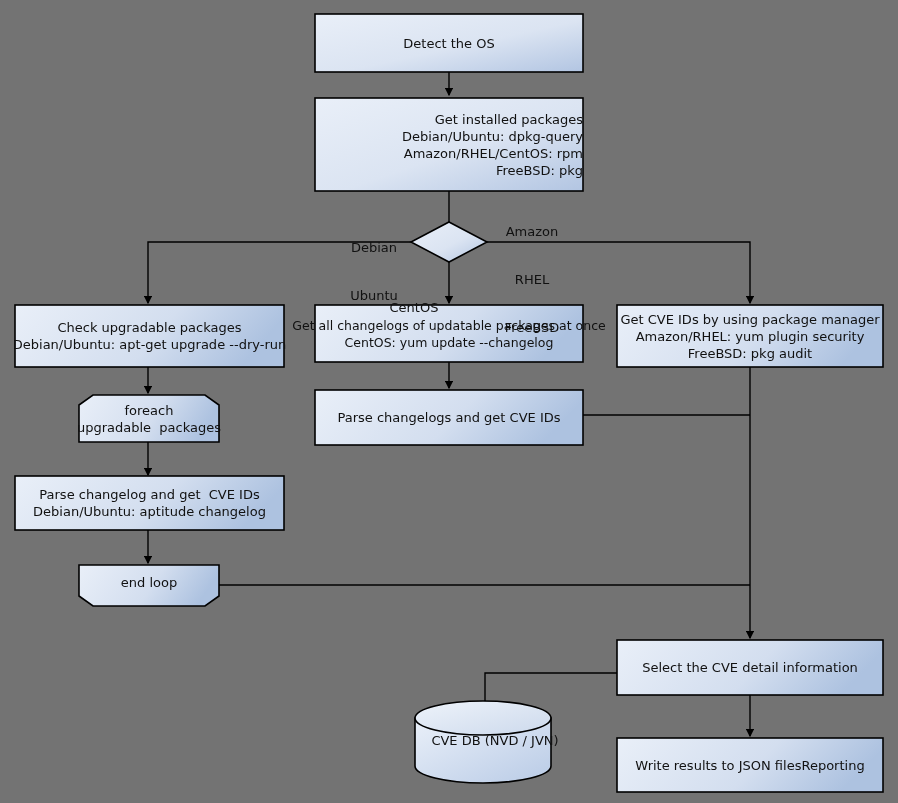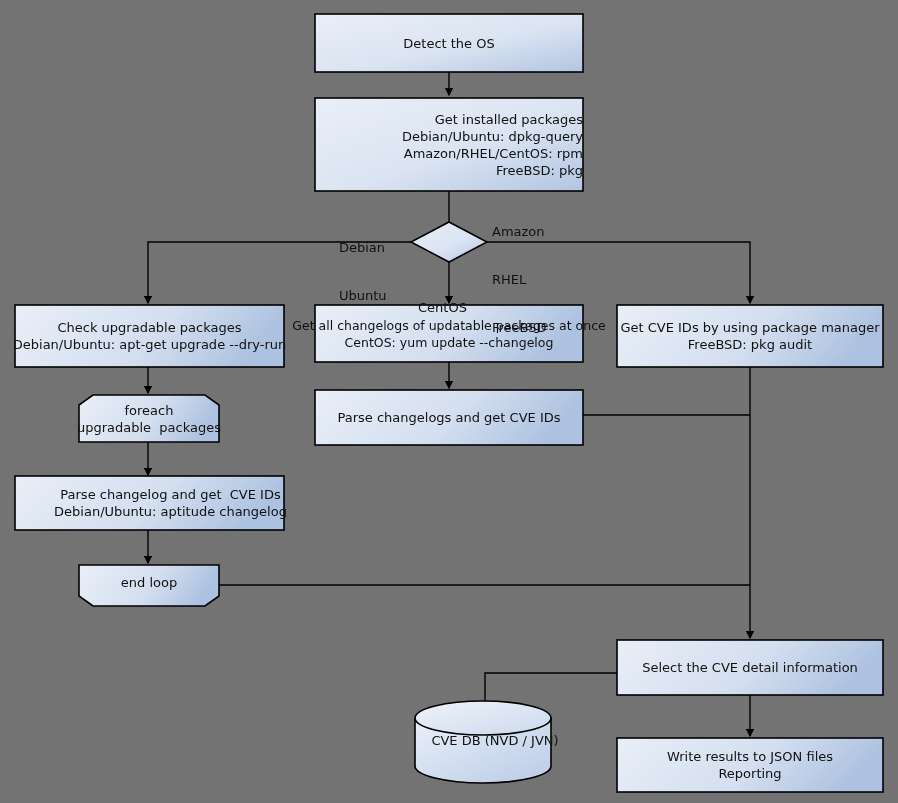--- a/index.html
+++ b/index.html
@@ -35,20 +35,21 @@
     line-height: 17px;
     white-space: pre;
     pointer-events: none;
   }
   .edge-label {
     position: absolute;
     color: #111111;
     font-size: 13px;
     line-height: 16px;
     white-space: pre;
+    text-align: center;
   }
 </style>
 </head>
 <body>
 
 <div id="canvas">
 
   <svg class="layer" viewBox="0 0 898 803">
     <defs>
       <marker id="arrow" viewBox="0 0 10 10" refX="8.5" refY="5" markerWidth="6" markerHeight="6" orient="auto-start-reverse">
@@ -142,54 +143,55 @@
     <span>Debian/Ubuntu: apt-get upgrade --dry-run</span>
   </div>
 
   <div class="node-label" style="left:311px; top:305px; width:276px; height:57px; flex-direction:column; font-size:12.5px;">
     <span>Get all changelogs of updatable packages at once</span>
     <span>CentOS: yum update --changelog</span>
   </div>
 
   <div class="node-label" style="left:617px; top:305px; width:266px; height:62px; flex-direction:column;">
     <span>Get CVE IDs by using package manager</span>
+    <span>Amazon/RHEL: yum plugin security</span>
     <span>FreeBSD: pkg audit</span>
   </div>
 
   <div class="node-label" style="left:79px; top:395px; width:140px; height:47px; flex-direction:column;">
     <span>foreach</span>
     <span>upgradable  packages</span>
   </div>
 
   <div class="node-label" style="left:315px; top:390px; width:268px; height:55px;">Parse changelogs and get CVE IDs</div>
 
-  <div class="node-label" style="left:15px; top:476px; width:269px; height:54px; flex-direction:column;margin-left:21px;">
+  <div class="node-label" style="left:15px; top:476px; width:269px; height:54px; flex-direction:column;">
     <span>Parse changelog and get  CVE IDs</span>
     <span>Debian/Ubuntu: aptitude changelog</span>
   </div>
 
   <div class="node-label" style="left:79px; top:565px; width:140px; height:34px;">end loop</div>
 
   <div class="node-label" style="left:617px; top:640px; width:266px; height:55px;">Select the CVE detail information</div>
 
   <div class="node-label" style="left:415px; top:718px; width:136px; height:44px;padding-left:12px;">CVE DB (NVD / JVN)</div>
 
-  <div class="node-label" style="left:617px; top:738px; width:266px; height:54px; flex-direction:column;">
+  <div class="node-label" style="left:617px; top:738px; width:266px; height:54px; flex-direction:row;">
     <span>Write results to JSON files</span>
     <span>Reporting</span>
   </div>
 
   <div class="edge-label" style="left:339px; top:208px; width:70px;">
     <div>Debian</div>
     <div>Ubuntu</div>
   </div>
 
   <div class="edge-label" style="left:492px; top:192px; width:80px;">
     <div>Amazon</div>
     <div>RHEL</div>
     <div>FreeBSD</div>
   </div>
 
-  <div class="edge-label" style="left:386px; top:268px; width:56px;margin-left:32px;">
+  <div class="edge-label" style="left:386px; top:268px; width:56px;">
     <div>CentOS</div>
   </div>
 
 </div>
 
 </body></html>

